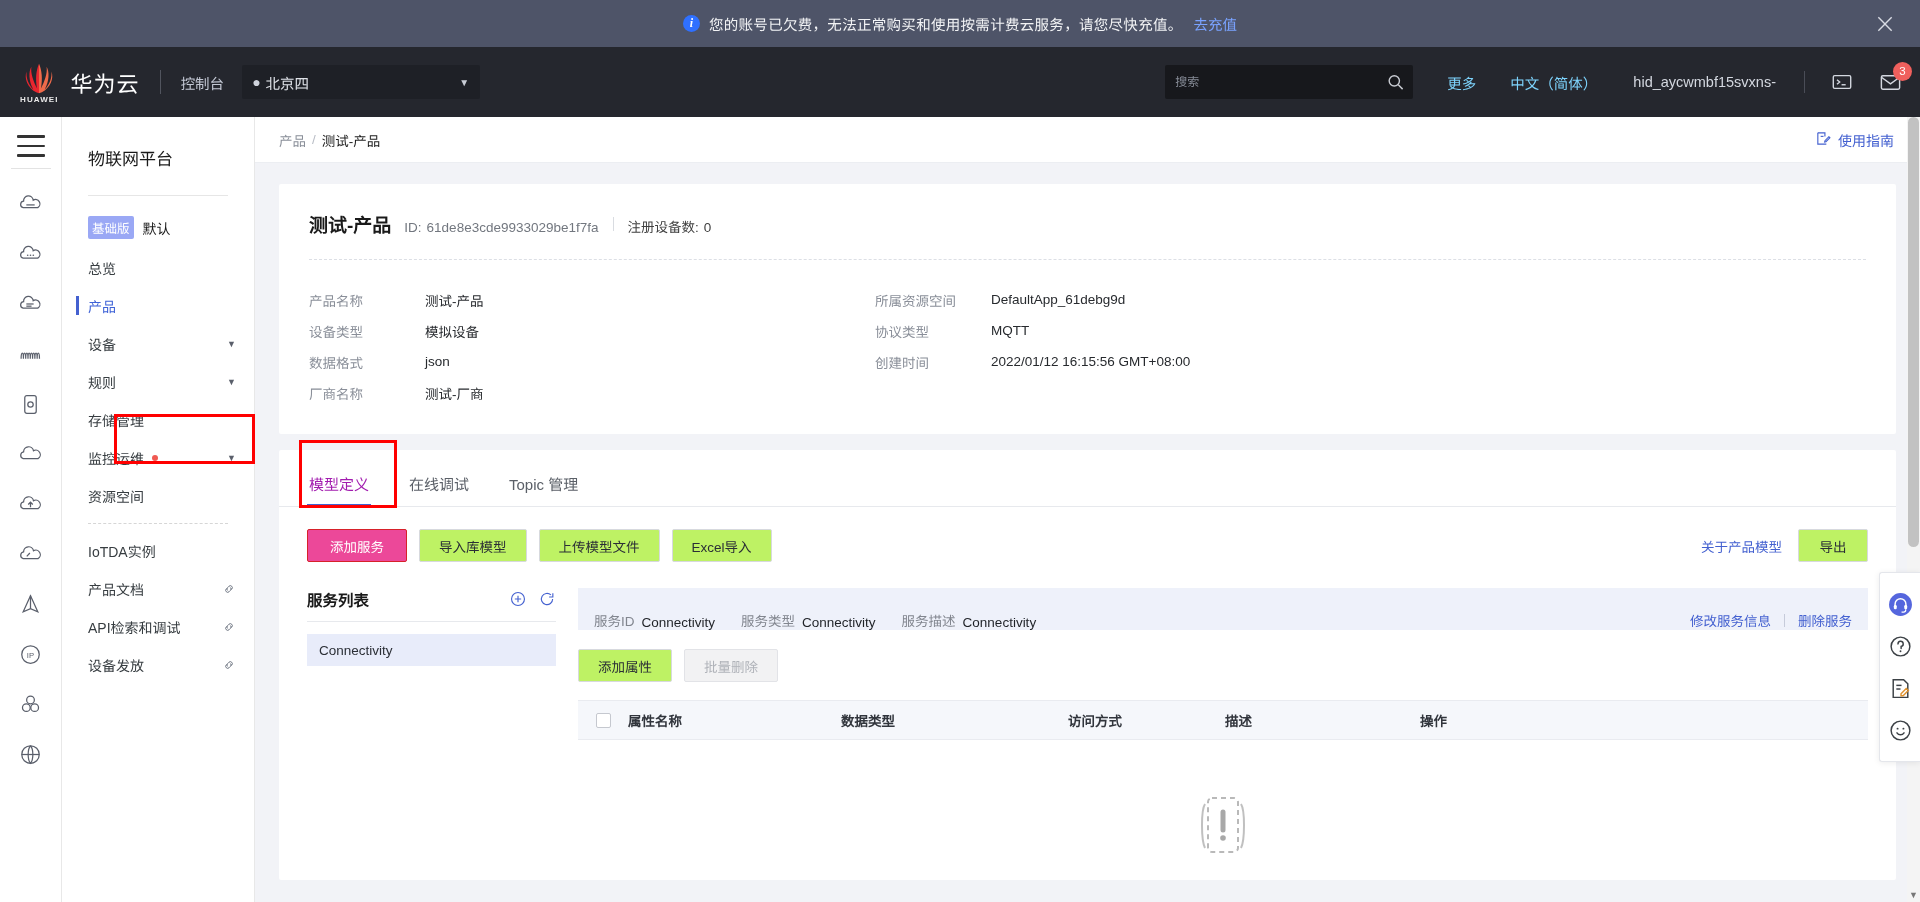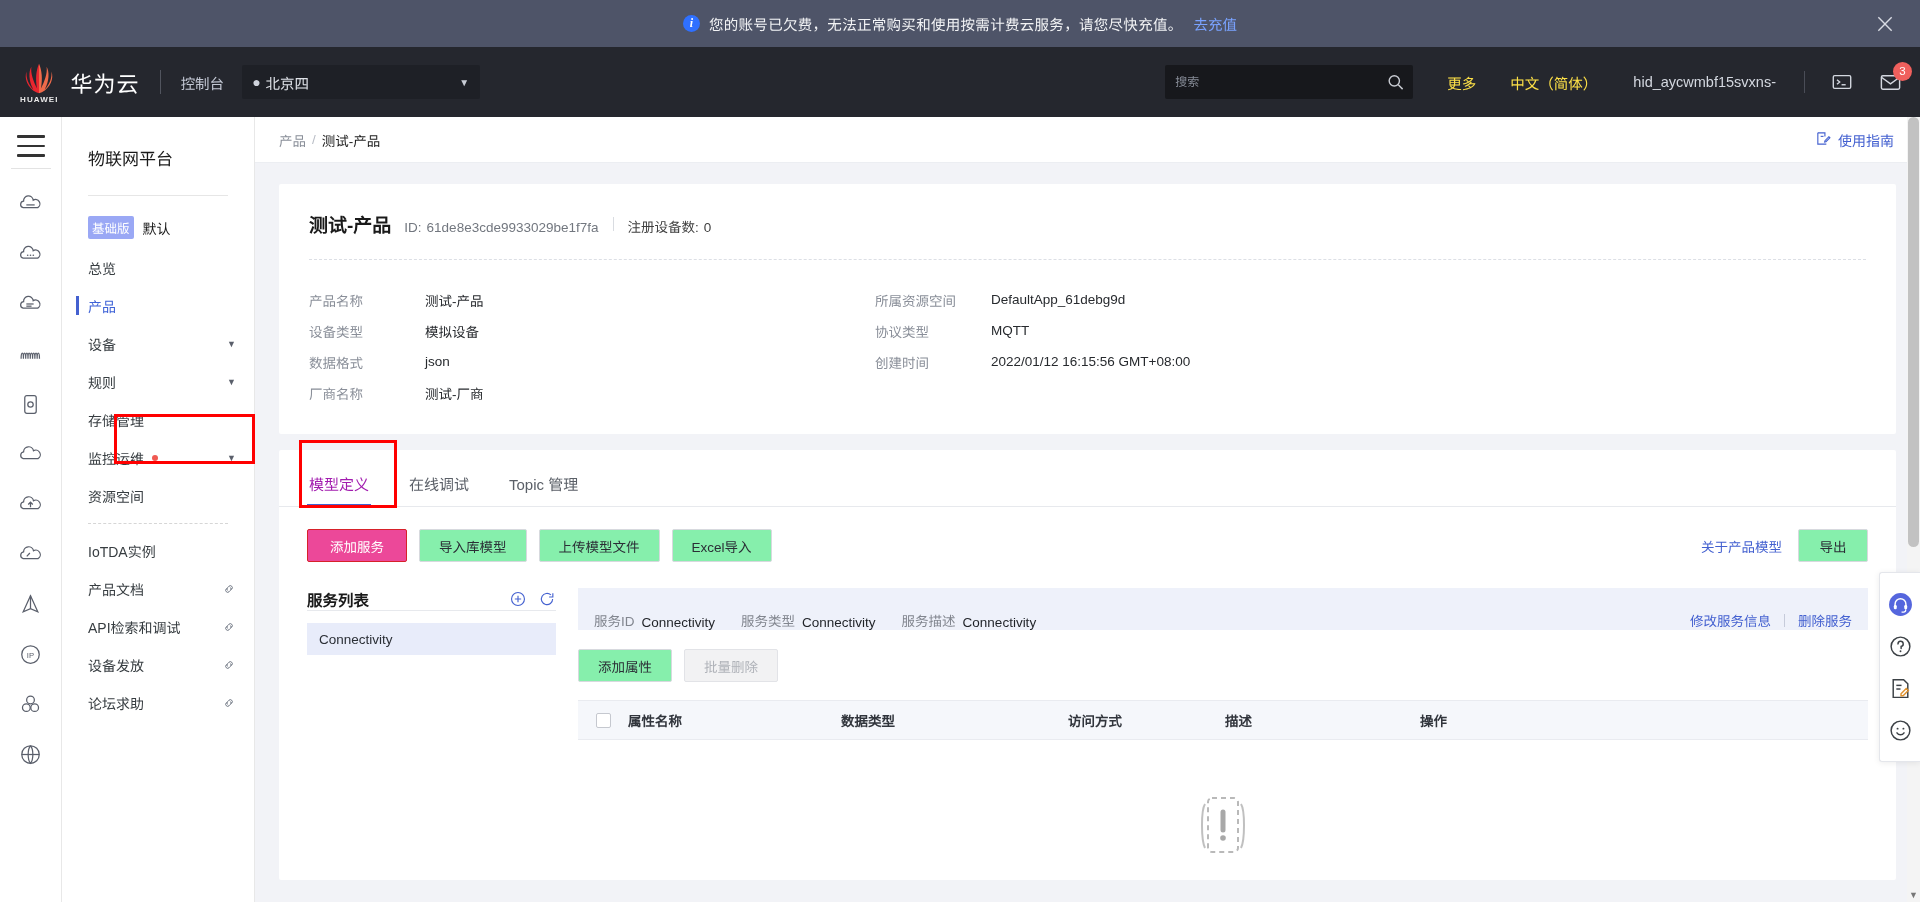--- a/index.html
+++ b/index.html
@@ -67,21 +67,21 @@
   #search-input {
     background: transparent; border: none; outline: none; color: #c8cbd2;
     font-size: 12px; width: 200px; font-family: inherit;
   }
   #search-input::placeholder { color: #868b96; }
   .search-icon-btn {
     position: absolute; right: 8px; top: 50%; transform: translateY(-50%);
     cursor: pointer; color: #c8cbd2; display: flex;
   }
   .nav-item {
-    color: #fde047; font-size: 14.5px; margin-left: 34px; cursor: pointer;
+    color: #7dd3fc; font-size: 14.5px; margin-left: 34px; cursor: pointer;
     white-space: nowrap;
   }
   .nav-user { color: #d4d8e0; font-size: 14.5px; margin-left: 36px; cursor: pointer; }
   .nav-sep { width: 1px; height: 22px; background: #4a4d57; margin-left: 28px; }
   .icon-btn {
     margin-left: 26px; cursor: pointer; color: #d4d8e0; position: relative;
     display: flex; align-items: center; justify-content: center;
   }
   .badge {
     position: absolute; top: -9px; right: -10px; min-width: 19px; height: 19px;
@@ -188,36 +188,36 @@
     content: ""; position: absolute; left: 0; right: 0; bottom: -1px; height: 3px; background: #4461d0;
   }
   #annot-tab {
     position: absolute; left: 20px; top: -10px; width: 98px; height: 68px;
     border: 3px solid #ff0000; pointer-events: none;
   }
   .tabs-wrap { position: relative; }
 
   .btn-row { display: flex; align-items: center; padding: 22px 28px 0 28px; }
   .btn {
-    height: 33px; border: 1px solid #d7d9de; background: #86efac; color: #2b2f36;
+    height: 33px; border: 1px solid #d7d9de; background: #bef264; color: #2b2f36;
     font-size: 13.5px; padding: 0 19px; border-radius: 2px; cursor: pointer;
     font-family: inherit; display: flex; align-items: center; justify-content: center;
     margin-right: 12px; white-space: nowrap;
   }
   .btn.primary { background: #ec4899; border-color: #d7212a; color: #fff; padding: 0 22px; }
   .btn.disabled { background: #f2f2f3; color: #b0b3b9; border-color: #e2e3e7; cursor: not-allowed; }
   .btn-row-right { margin-left: auto; display: flex; align-items: center; }
   .link-text { color: #4461d0; font-size: 13.5px; cursor: pointer; margin-right: 16px; }
   .btn.export { min-width: 70px; margin-right: 0; }
 
   
   .svc-wrap { display: flex; padding: 26px 28px 0 28px; gap: 22px; }
   .svc-left { width: 249px; flex-shrink: 0; }
   .svc-left-head {
-    display: flex; align-items: center; border-bottom: 1px solid #e7e9ed;
+    display: flex; align-items: center; padding-bottom: 11px; border-bottom: 1px solid #e7e9ed;
   }
   .svc-left-title { font-size: 15.5px; color: #1a1a1a; font-weight: bold; }
   .svc-head-actions { margin-left: auto; display: flex; gap: 11px; }
   .svc-head-actions .ic { cursor: pointer; color: #4461d0; display: flex; }
   .svc-head-actions svg { width: 18px; height: 18px; }
   .svc-item {
     height: 32px; display: flex; align-items: center; padding-left: 12px;
     font-size: 13.5px; color: #2b2f36; cursor: pointer; margin-top: 12px;
   }
   .svc-item.selected { background: #e8ecfa; }
@@ -487,29 +487,20 @@
         <span>API检索和调试</span>
         <span class="link-ic">
           <svg viewBox="0 0 24 24" fill="none" stroke="currentColor" stroke-width="1.7">
               <path d="M9.5 14.5 a3.4 3.4 0 0 1 0-4.8 L12 7.2 a3.4 3.4 0 0 1 4.8 4.8 L15.6 13.2"></path>
               <path d="M14.5 9.5 a3.4 3.4 0 0 1 0 4.8 L12 16.8 a3.4 3.4 0 0 1-4.8-4.8 L8.4 10.8"></path>
             </svg>
         </span>
       </div>
       <div class="menu-item">
         <span>设备发放</span>
-        <span class="link-ic">
-          <svg viewBox="0 0 24 24" fill="none" stroke="currentColor" stroke-width="1.7">
-              <path d="M9.5 14.5 a3.4 3.4 0 0 1 0-4.8 L12 7.2 a3.4 3.4 0 0 1 4.8 4.8 L15.6 13.2"></path>
-              <path d="M14.5 9.5 a3.4 3.4 0 0 1 0 4.8 L12 16.8 a3.4 3.4 0 0 1-4.8-4.8 L8.4 10.8"></path>
-            </svg>
-        </span>
-      </div>
-      <div class="menu-item">
-        <span>论坛求助</span>
         <span class="link-ic">
           <svg viewBox="0 0 24 24" fill="none" stroke="currentColor" stroke-width="1.7">
               <path d="M9.5 14.5 a3.4 3.4 0 0 1 0-4.8 L12 7.2 a3.4 3.4 0 0 1 4.8 4.8 L15.6 13.2"></path>
               <path d="M14.5 9.5 a3.4 3.4 0 0 1 0 4.8 L12 16.8 a3.4 3.4 0 0 1-4.8-4.8 L8.4 10.8"></path>
             </svg>
         </span>
       </div>
     </div>
     <div id="annot-product"></div>
   </div>

